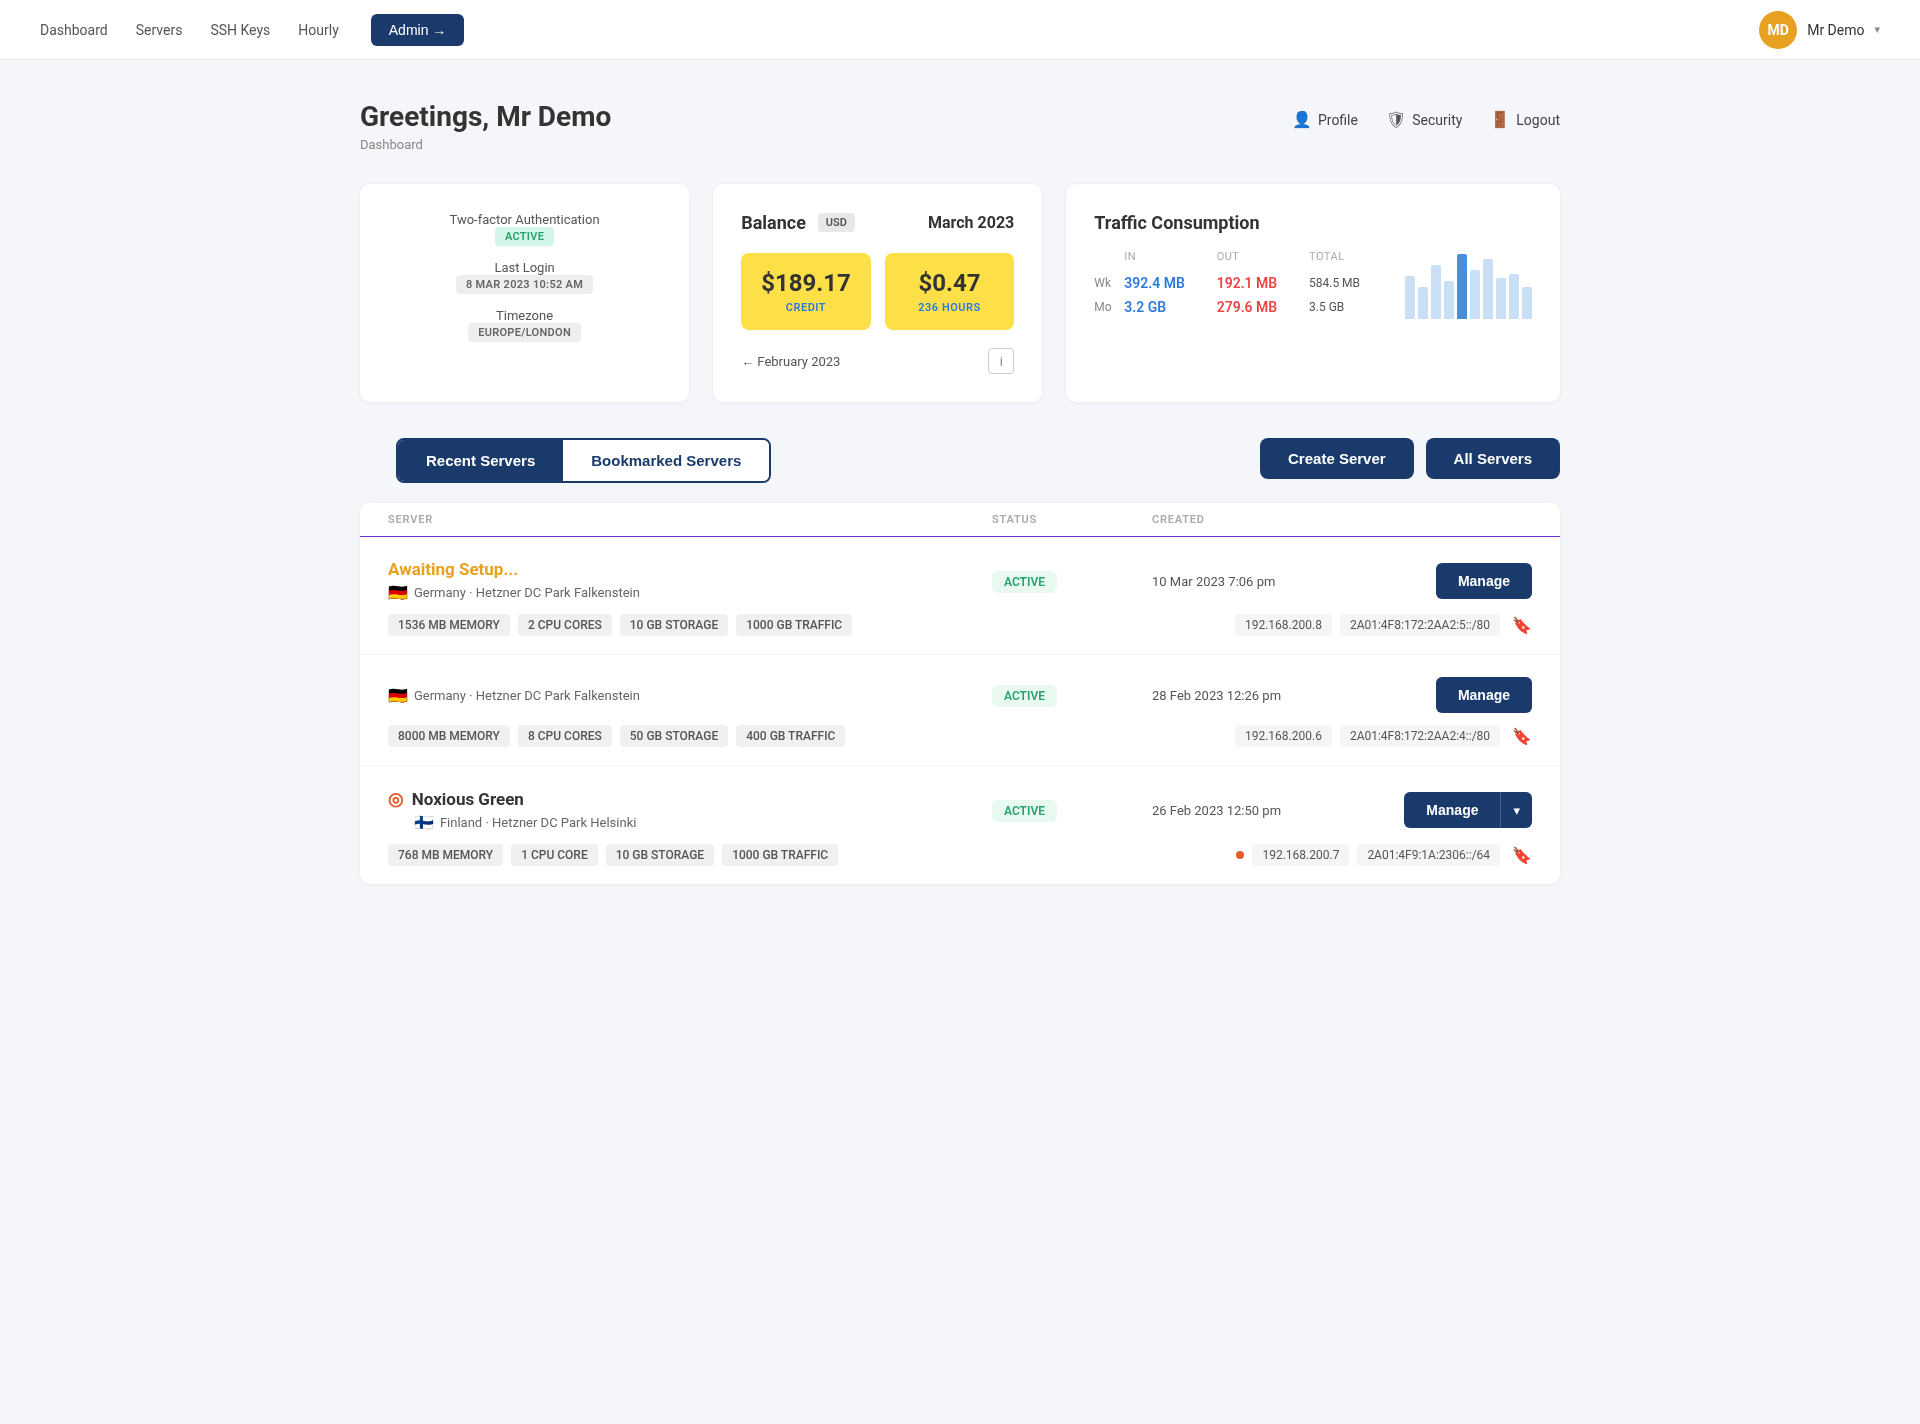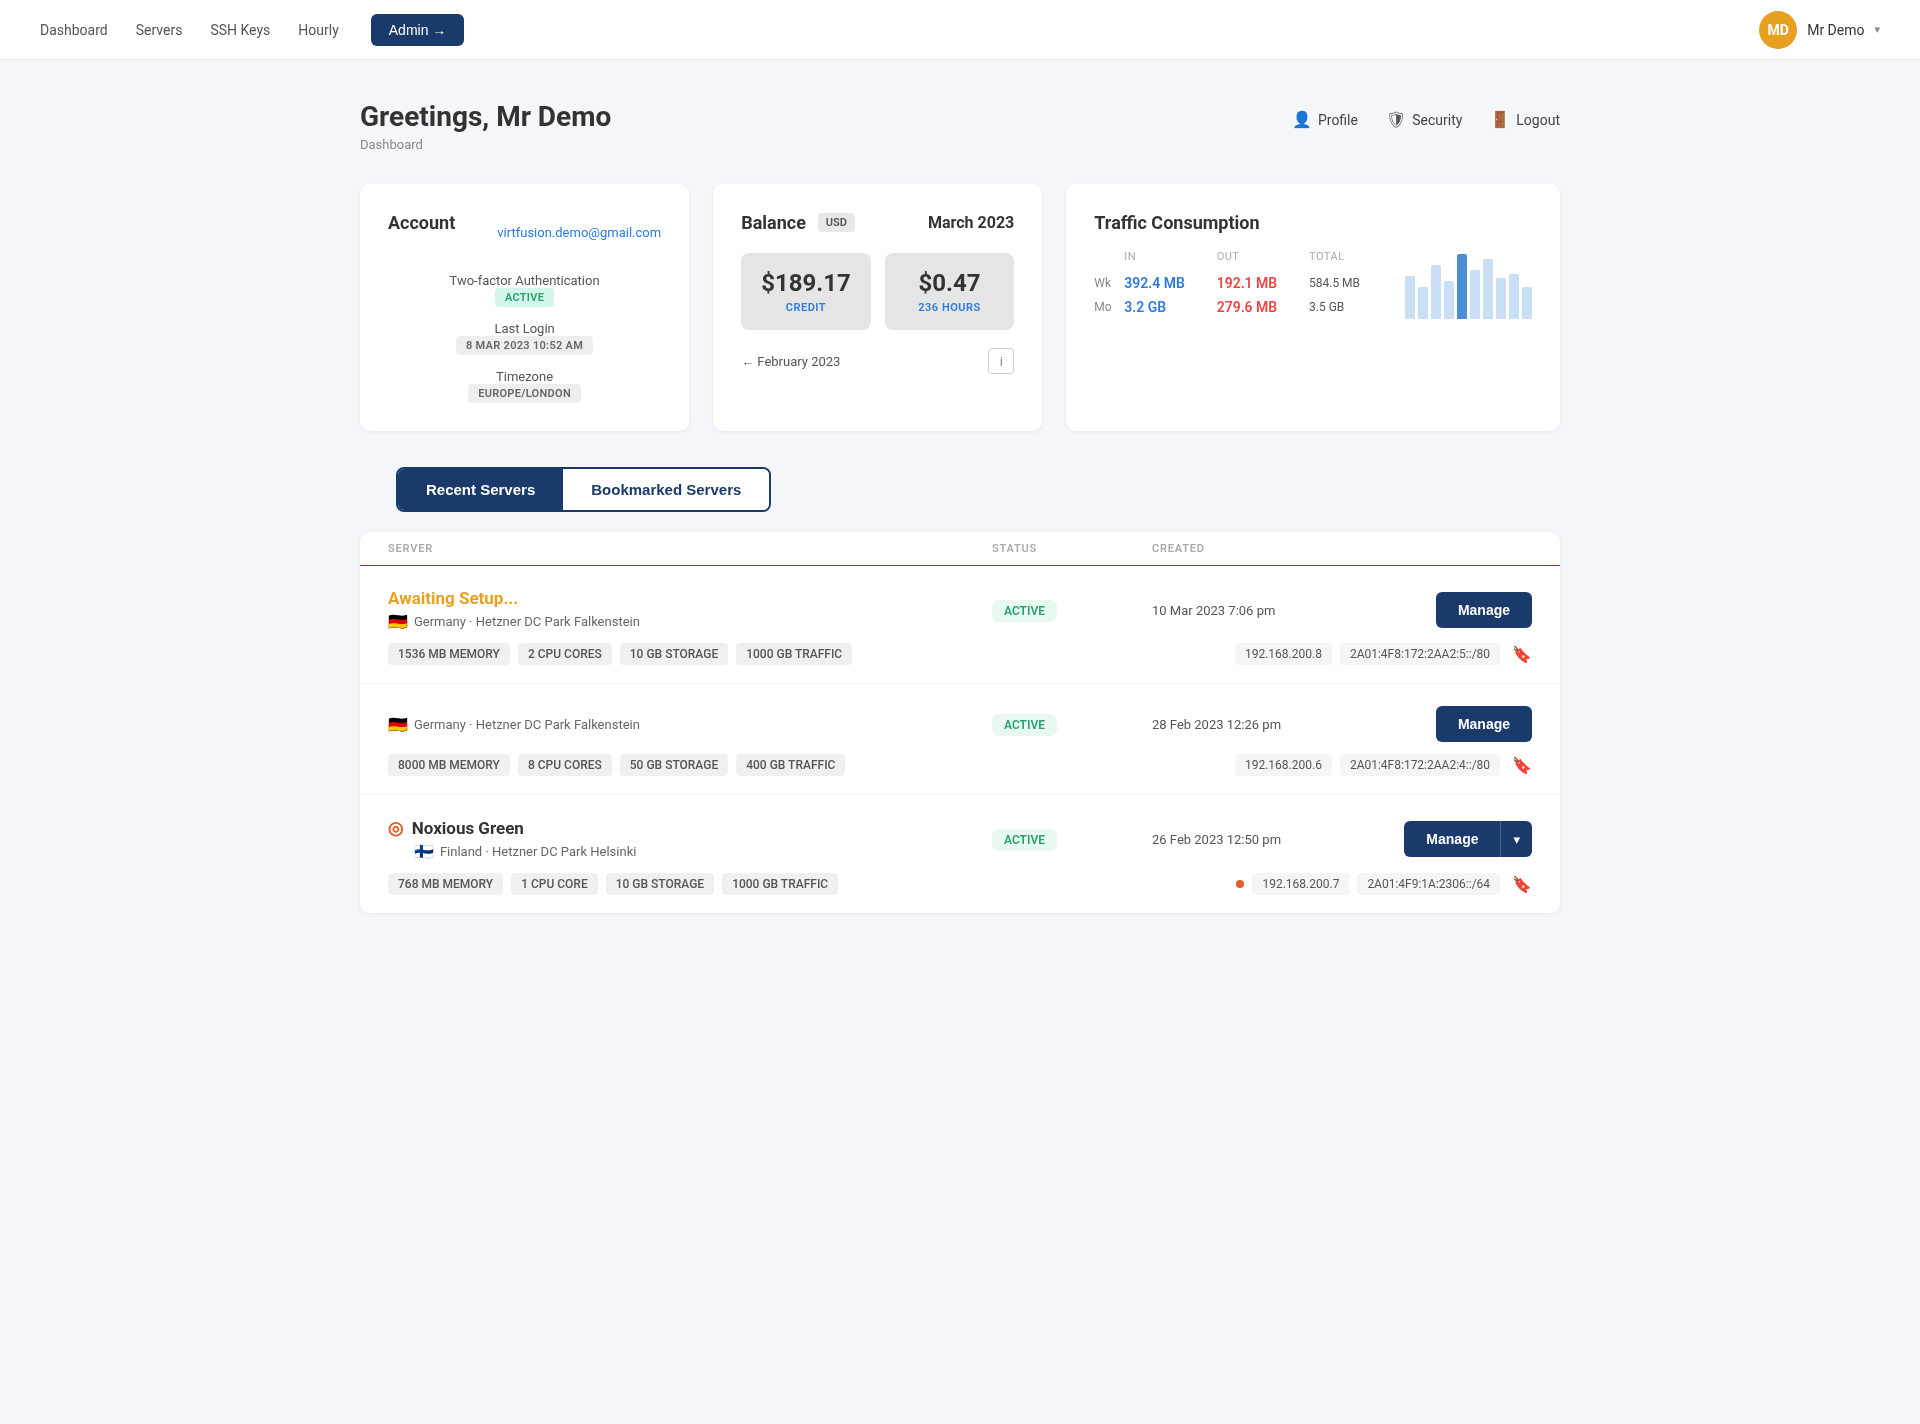--- a/index.html
+++ b/index.html
@@ -39,21 +39,21 @@
     .account-row { display: flex; justify-content: space-between; align-items: center; font-size: 13px; color: #555; flex-direction: column; }
     .badge { padding: 3px 10px; border-radius: 4px; font-size: 11px; font-weight: 600; letter-spacing: 0.3px; }
     .badge-active { background: #d4f5e9; color: #27a26b; }
     .badge-gray { background: #eee; color: #666; font-size: 11px; }
 
     
     .balance-header { display: flex; align-items: center; gap: 12px; margin-bottom: 20px; }
     .balance-header .card-title { margin-bottom: 0; }
     .badge-usd { background: #e8e8e8; color: #555; font-size: 11px; padding: 3px 8px; border-radius: 4px; font-weight: 600; }
     .balance-boxes { display: grid; grid-template-columns: 1fr 1fr; gap: 14px; margin-bottom: 18px; }
-    .balance-box { background: #e5e5e5; border-radius: 8px; padding: 16px; text-align: center; }
+    .balance-box { background: #fde047; border-radius: 8px; padding: 16px; text-align: center; }
     .balance-amount { font-size: 24px; font-weight: 700; color: #333; }
     .balance-label { font-size: 11px; color: #2a7ae2; font-weight: 600; margin-top: 4px; letter-spacing: 0.5px; }
     .balance-footer { display: flex; justify-content: space-between; align-items: center; }
     .balance-prev { font-size: 13px; color: #555; }
     .balance-info { width: 26px; height: 26px; border: 1.5px solid #ccc; border-radius: 4px; display: flex; align-items: center; justify-content: center; color: #888; font-size: 13px; cursor: pointer; }
 
     
     .traffic-card { }
     .traffic-title { font-size: 18px; font-weight: 700; }
     .traffic-table-header { display: grid; grid-template-columns: 30px 1fr 1fr 80px; color: #aaa; font-size: 11px; text-transform: uppercase; letter-spacing: 0.5px; padding-bottom: 8px; }
@@ -137,24 +137,20 @@
       <a class="header-action">
         <span class="header-action-icon">🚪</span>
         <span>Logout</span>
       </a>
     </div>
   </div>
 
   <div class="cards-row">
 
     <div class="card">
-      <div class="card-title-row" style="margin-bottom:20px;">
-        <span class="card-title">Account</span>
-        <span class="card-email">virtfusion.demo@gmail.com</span>
-      </div>
       <div class="account-rows">
         <div class="account-row">
           <span>Two-factor Authentication</span>
           <span class="badge badge-active">ACTIVE</span>
         </div>
         <div class="account-row">
           <span>Last Login</span>
           <span class="badge badge-gray">8 MAR 2023 10:52 AM</span>
         </div>
         <div class="account-row">
@@ -225,20 +221,24 @@
           </div>
       </div>
     </div>
   </div>
 
   <div class="servers-toolbar">
     <div class="tabs">
       <button class="tab tab-active">Recent Servers</button>
       <button class="tab tab-inactive">Bookmarked Servers</button>
     </div>
+    <div class="toolbar-buttons">
+      <button class="btn-primary">Create Server</button>
+      <button class="btn-primary">All Servers</button>
+    </div>
   </div>
 
   <div class="servers-table">
     <div class="table-header-row">
       <span class="table-col-label">SERVER</span>
       <span class="table-col-label">STATUS</span>
       <span class="table-col-label">CREATED</span>
       <span class="table-col-label"></span>
     </div>
 

